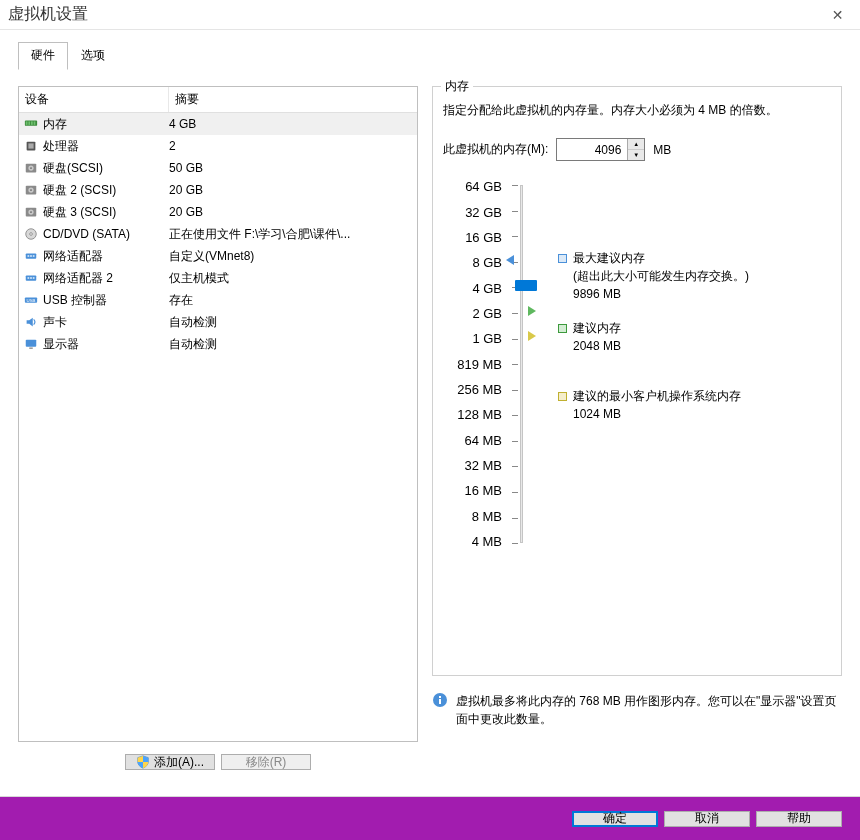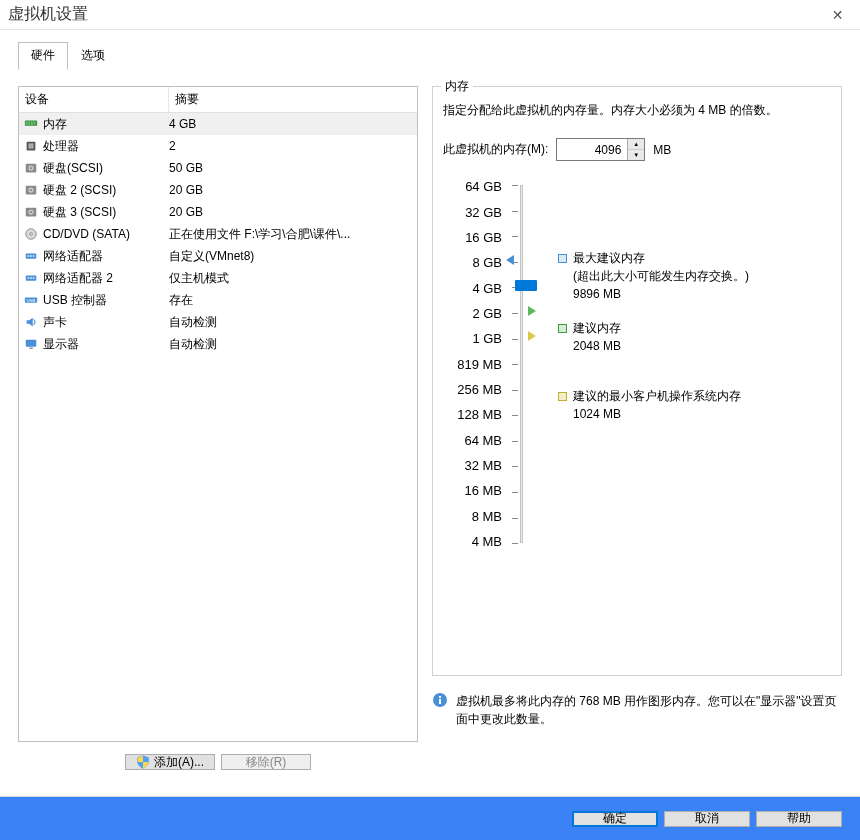--- a/index.html
+++ b/index.html
@@ -260,21 +260,21 @@
 .footer {
   position: absolute;
   left: 0; right: 0; bottom: 0;
   height: 44px;
   border-top: 1px solid #d8d8d8;
   display: flex;
   align-items: center;
   justify-content: flex-end;
   gap: 6px;
   padding-right: 18px;
-  background: #3b82f6;
+  background: #a21caf;
 }
 .footer .btn { min-width: 86px; }
 
 .shield-icon {
   width: 14px; height: 14px;
 }
 </style>
 </head>
 <body>
 

